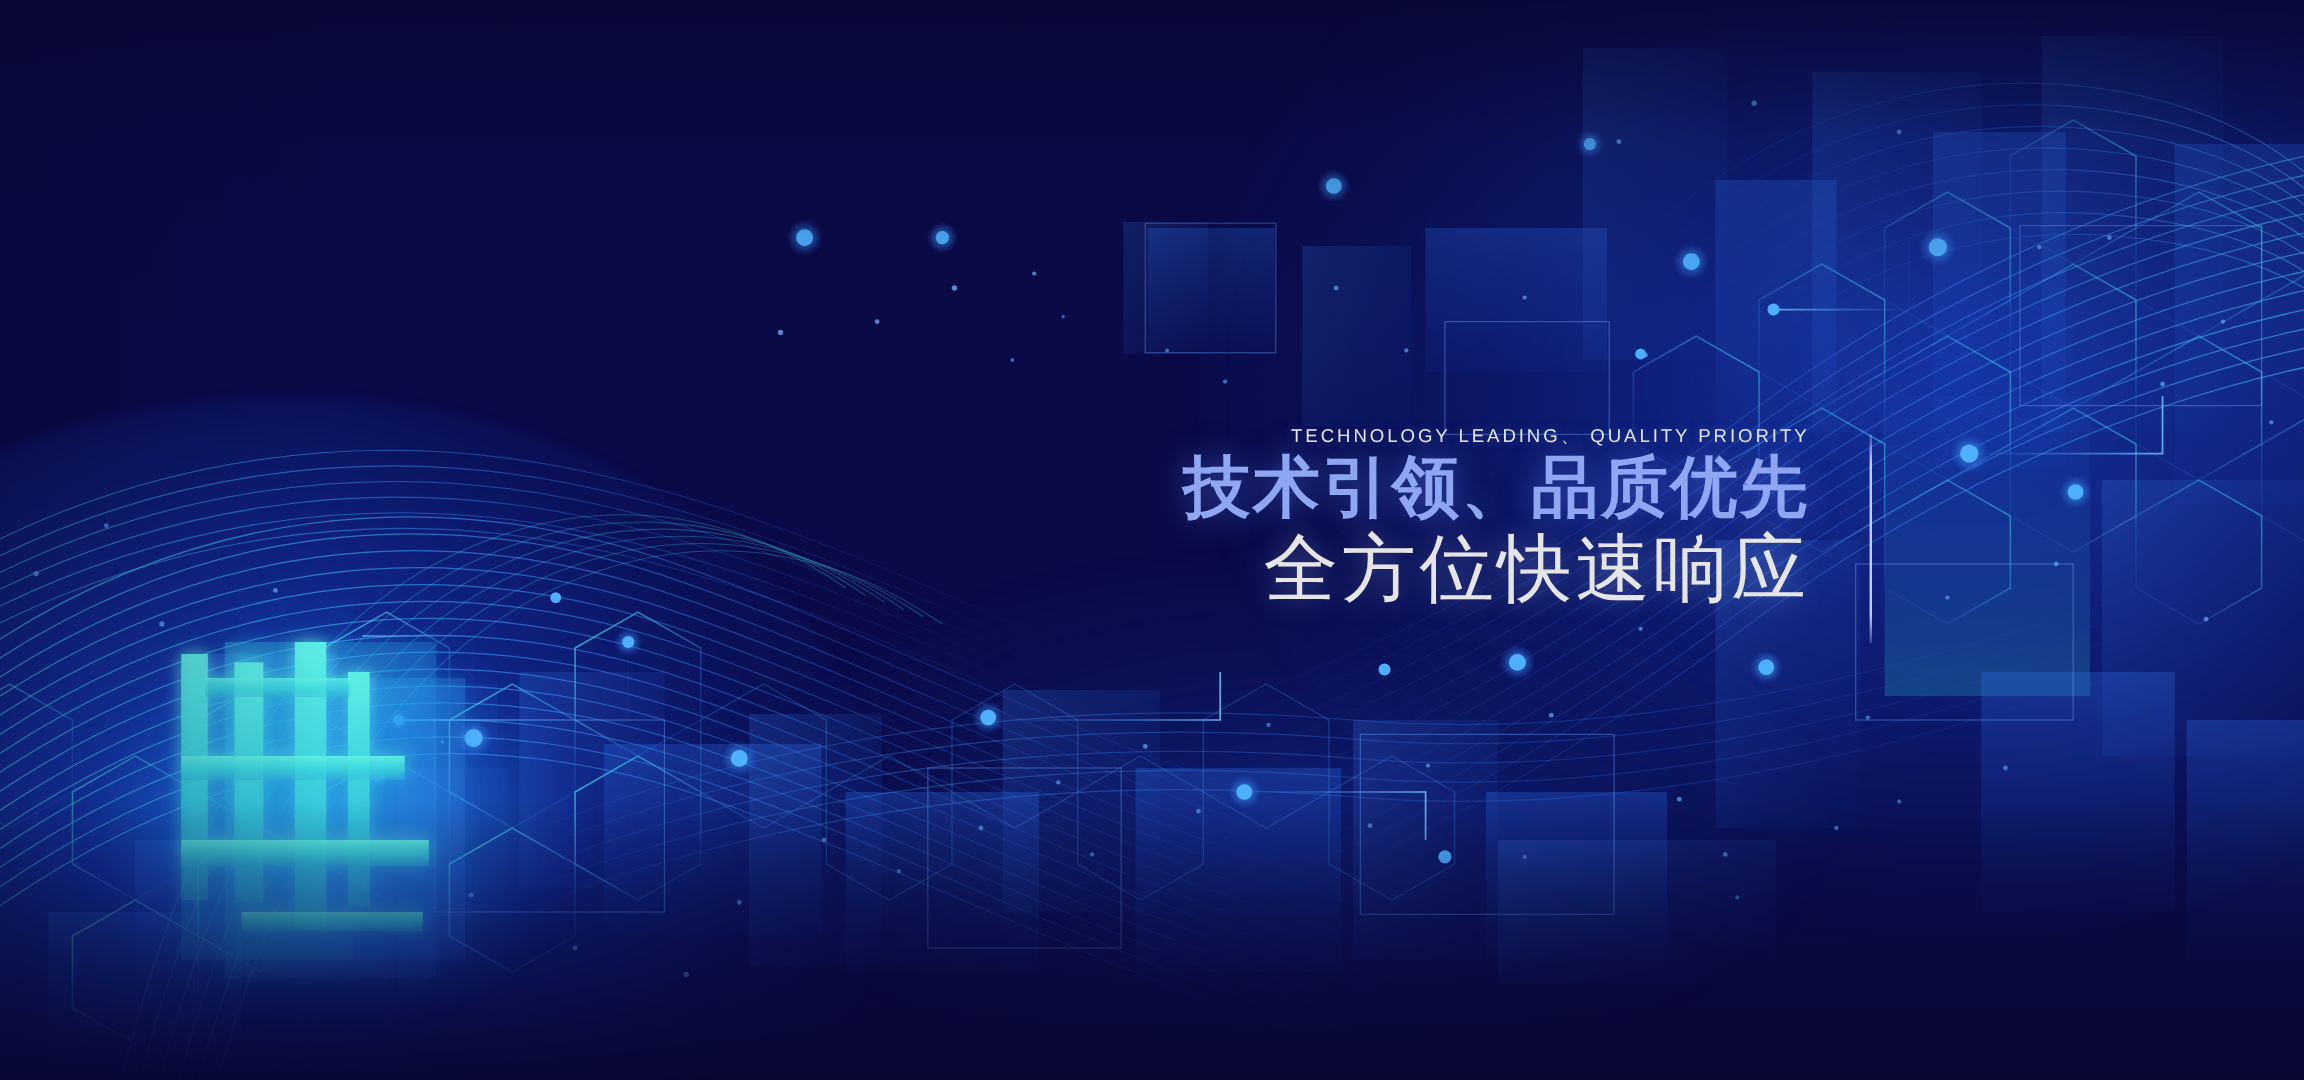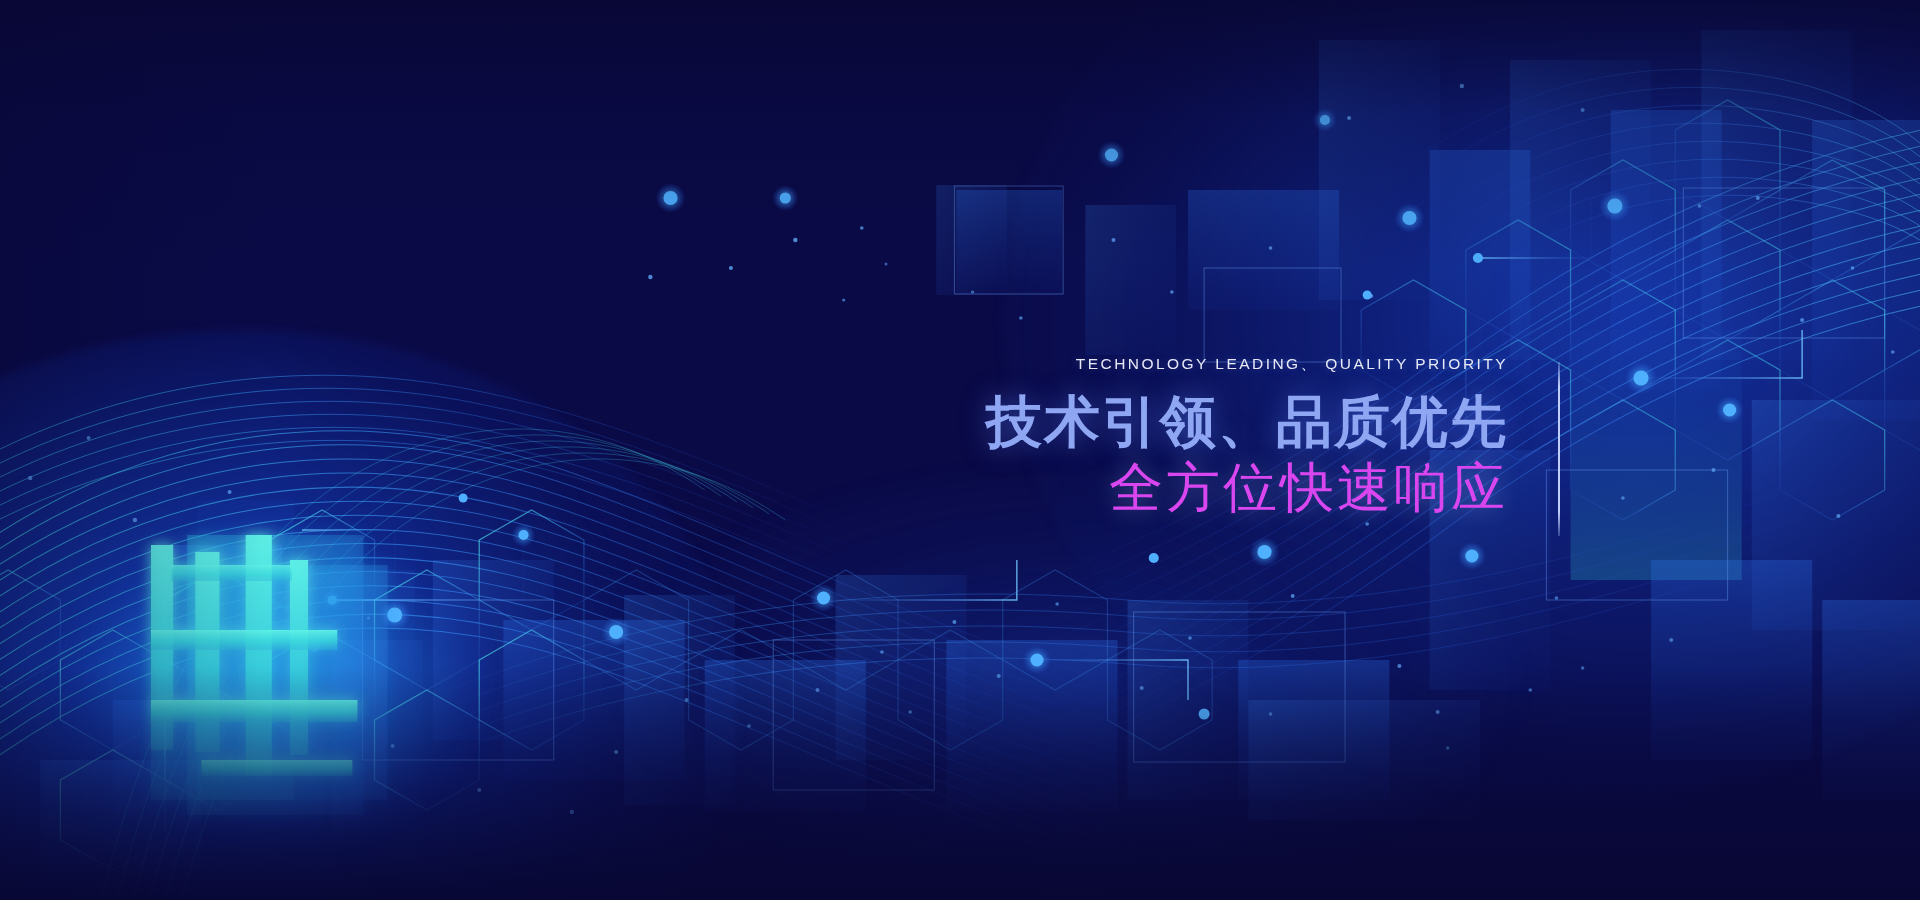--- a/index.html
+++ b/index.html
@@ -109,32 +109,33 @@
   .eyebrow-line {
     color: #E7EAF6;
     font-size: 15.5px;
     font-weight: 400;
     letter-spacing: 2.45px;
     line-height: 24px;
     white-space: nowrap;
     text-shadow: 0 0 10px rgba(120,150,255,0.35);
   }
   #headline-primary {
-    margin-top: 13px;
+    margin-top: 1px;
     color: #8FA7F3;
     font-size: 56px;
     font-weight: 700;
     letter-spacing: 2px;
     line-height: 66px;
     white-space: nowrap;
     text-shadow: 0 0 26px rgba(90,125,245,0.50);
+    font-family: Liberation Mono, monospace;
   }
   #headline-secondary {
-    color: #d946ef;
-    font-size: 54px;
+    color: #e5e5e5;
+    font-size: 62px;
     font-weight: 300;
     letter-spacing: 3px;
     line-height: 64px;
     white-space: nowrap;
     text-shadow: 0 0 22px rgba(170,195,255,0.40);
   }
 
   #text-divider {
     position: absolute;
     left: 1558px;

